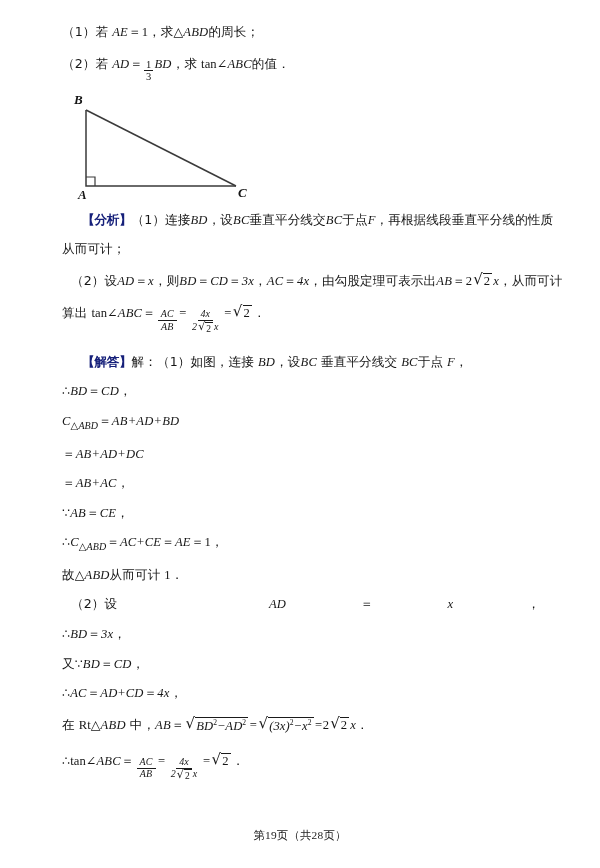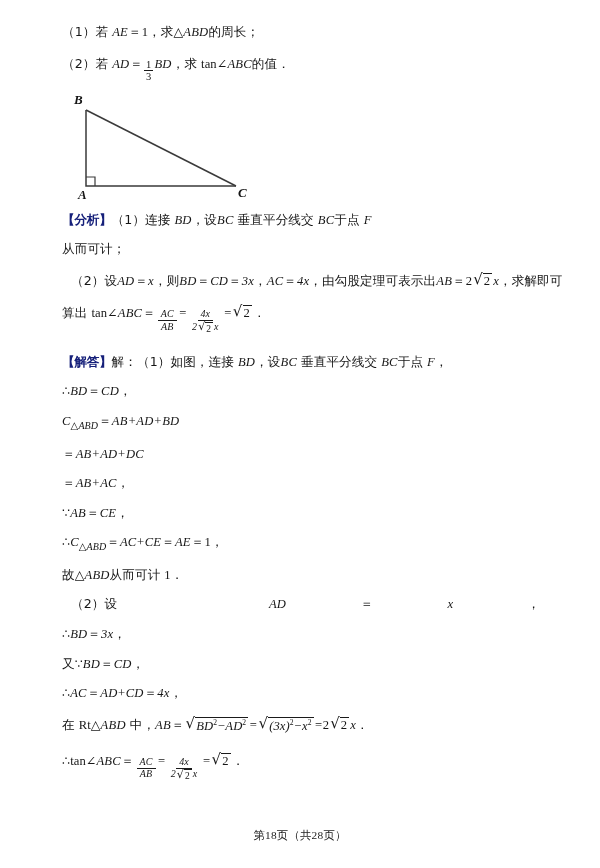--- a/index.html
+++ b/index.html
@@ -72,20 +72,21 @@
     font-size: 12.6px;
     padding: 0 0.5px;
   }
 
   .tag {
     color: #16207a;
     font-family: Liberation Sans, sans-serif;
     font-weight: 700;
     font-size: 12.6px;
     letter-spacing: -0.2px;
+    margin-left: 20px;
   }
 
   
   .frac {
     display: inline-flex;
     flex-direction: column;
     align-items: center;
     vertical-align: middle;
     font-size: 11px;
     line-height: 1.08;
@@ -245,20 +246,21 @@
       <span class="mathit">BD</span>
       <span class="cn">，设</span>
       <span class="mathit">BC</span>
       <span class="sp2"></span>
       <span class="cn">垂直平分线交</span>
       <span class="sp2"></span>
       <span class="mathit">BC</span>
       <span class="cn">于点</span>
       <span class="sp2"></span>
       <span class="mathit">F</span>
+      <span class="cn">，再根据线段垂直平分线的性质</span>
     </div>
 
     <div class="line row srow">
       <span class="cn">从而可计；</span>
     </div>
 
     <div class="line row srow indent">
       <span class="cn">（2）设</span>
       <span class="mathit">AD</span>
       <span class="op">＝</span>
@@ -275,21 +277,21 @@
       <span class="mathit">4x</span>
       <span class="cn">，由勾股定理可表示出</span>
       <span class="mathit">AB</span>
       <span class="op">＝</span>
       <span class="mathrm">2</span>
       <span class="rad">
         <span class="sym">√</span>
         <span class="body upright">2</span>
       </span>
       <span class="mathit">x</span>
-      <span class="cn">，求解即可</span>
+      <span class="cn">，从而可计</span>
     </div>
 
     <div class="line row" style="margin-bottom:22px;">
       <span class="cn">算出</span>
       <span class="sp2"></span>
       <span class="mathrm">tan</span>
       <span class="mathrm">∠</span>
       <span class="mathit">ABC</span>
       <span class="op">＝</span>
       <span class="frac small">
@@ -481,16 +483,16 @@
       <span class="rad">
         <span class="sym">√</span>
         <span class="body upright">2</span>
       </span>
       <span class="cn">．</span>
     </div>
 
   </div>
 
   <div class="footer">
-    <span>第</span><span class="num">18</span><span>页（共</span><span class="num">28</span><span>页）</span>
+    <span>第</span><span class="num">19</span><span>页（共</span><span class="num">28</span><span>页）</span>
   </div>
 
 </div>
 
 </body></html>

